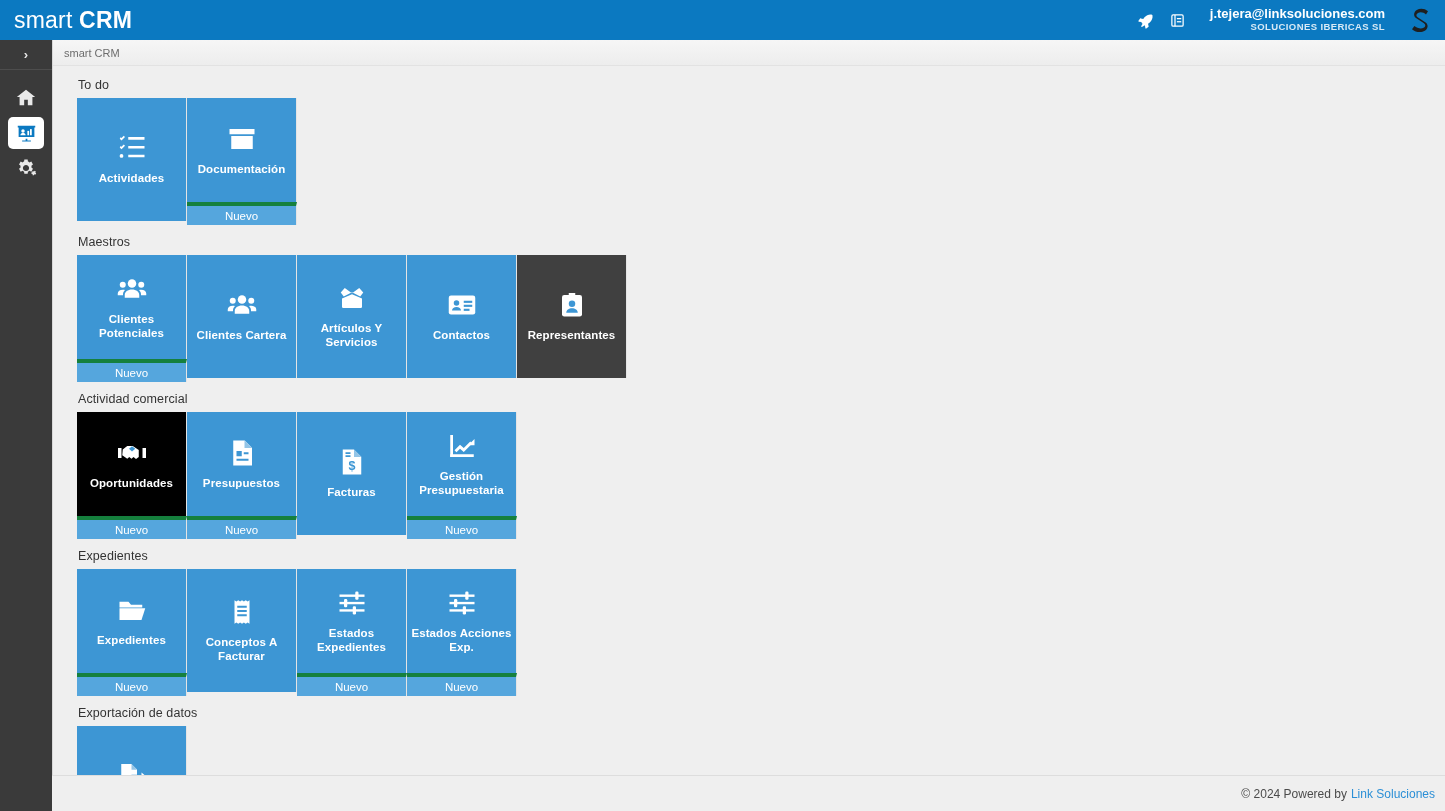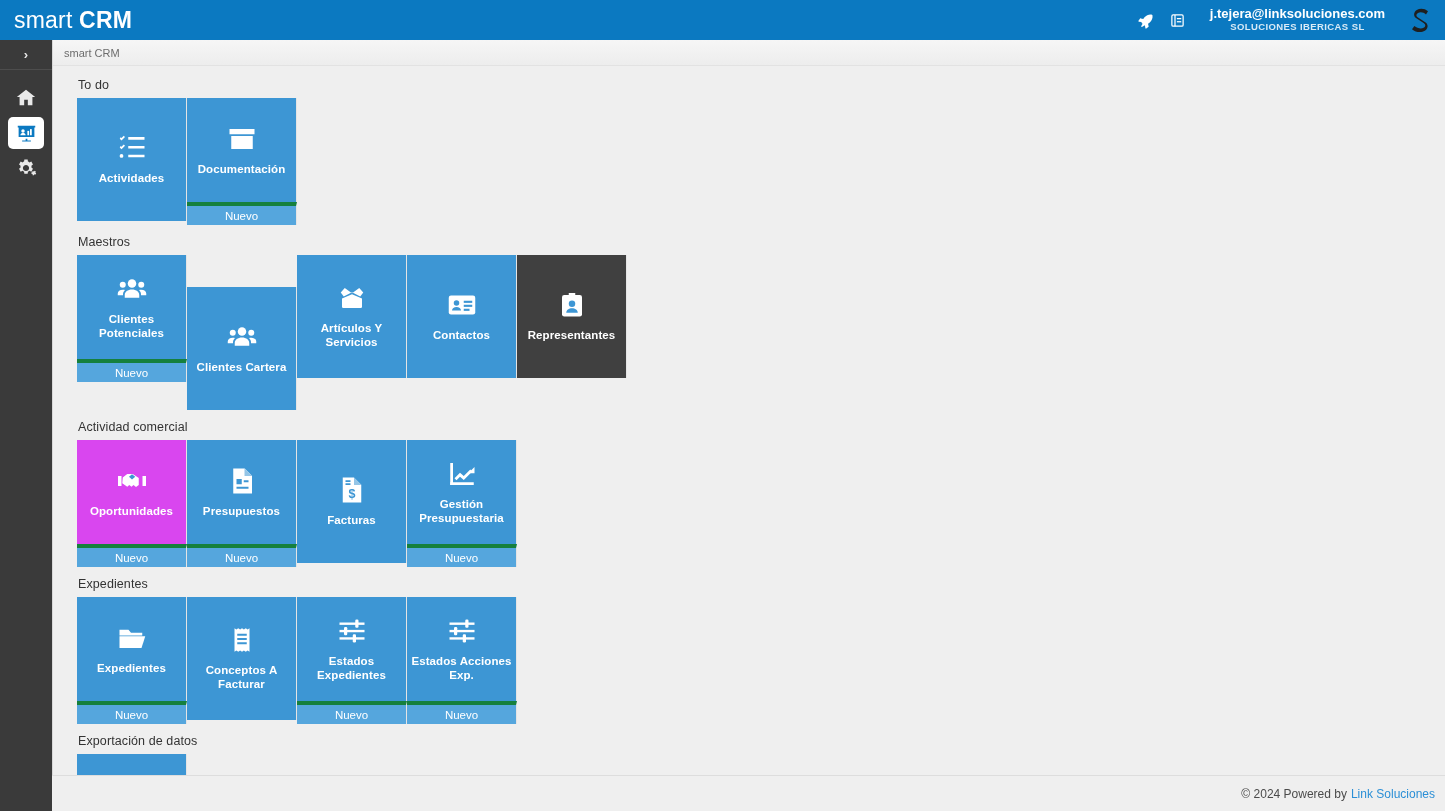--- a/index.html
+++ b/index.html
@@ -25,21 +25,21 @@
   #brand .b-strong { font-weight: bold; }
   #topbar-right {
     margin-left: auto; display: flex; align-items: center; height: 40px;
     padding-right: 0;
   }
   .tb-icon {
     width: 32px; height: 40px; display: flex; align-items: center; justify-content: center;
     color: #ffffff; cursor: pointer;
   }
   #user-block {
-    display: flex; flex-direction: column; align-items: center;
+    display: flex; flex-direction: column; align-items: flex-end;
     padding: 0 10px 0 16px; line-height: 1.15; cursor: pointer;
   }
   #user-email { color:#ffffff; font-size: 13px; font-weight: bold; }
   #user-company { color:#d8eaf6; font-size: 9.5px; letter-spacing: .4px; font-weight: bold; }
   #corp-logo {
     width: 50px; height: 40px; display:flex; align-items:center; justify-content:center;
     background:#0b79c1;
   }
 
   
@@ -247,21 +247,21 @@
                   <path d="M12 12.4c-3.4 0-5.8 1.9-5.8 4.4V19h11.6v-2.2c0-2.5-2.4-4.4-5.8-4.4z"></path>
                   <path d="M4.6 12.6c-2.3 0-4 1.3-4 3V17h4.2v-.7c0-1.4.6-2.6 1.6-3.5-.5-.1-1.1-.2-1.8-.2z"></path>
                   <path d="M19.4 12.6c-.7 0-1.3.1-1.8.2 1 .9 1.6 2.1 1.6 3.5v.7h4.2v-1.4c0-1.7-1.7-3-4-3z"></path>
                 </svg>
               </div>
               <div class="tile-label">Clientes Potenciales</div>
             </div>
             <div class="tile-new" style="background: rgb(85, 166, 221);">Nuevo</div>
           </div>
           <div class="tile-outer">
-            <div class="tile tall" style="background: rgb(61, 150, 212); margin-top: 32px;">
+            <div class="tile tall" style="background: rgb(61, 150, 212);">
               <div class="tile-icon">
                 <svg width="30" height="30" viewBox="0 0 24 24">
                   <circle cx="12" cy="7.6" r="3.4"></circle>
                   <circle cx="4.6" cy="8.6" r="2.4"></circle>
                   <circle cx="19.4" cy="8.6" r="2.4"></circle>
                   <path d="M12 12.4c-3.4 0-5.8 1.9-5.8 4.4V19h11.6v-2.2c0-2.5-2.4-4.4-5.8-4.4z"></path>
                   <path d="M4.6 12.6c-2.3 0-4 1.3-4 3V17h4.2v-.7c0-1.4.6-2.6 1.6-3.5-.5-.1-1.1-.2-1.8-.2z"></path>
                   <path d="M19.4 12.6c-.7 0-1.3.1-1.8.2 1 .9 1.6 2.1 1.6 3.5v.7h4.2v-1.4c0-1.7-1.7-3-4-3z"></path>
                 </svg>
               </div>
@@ -306,21 +306,21 @@
               </div>
               <div class="tile-label">Representantes</div>
             </div>
           </div>
         </div>
       </div>
       <div class="section">
         <div class="section-title">Actividad comercial</div>
         <div class="tile-row">
           <div class="tile-outer">
-            <div class="tile" style="background: #d946ef;">
+            <div class="tile" style="background: #000000;">
               <div class="tile-icon">
                 <svg width="30" height="30" viewBox="0 0 24 24">
                   <rect x="0.8" y="8" width="2.8" height="8"></rect>
                   <rect x="20.4" y="8" width="2.8" height="8"></rect>
                   <path d="M4.6 9.2 8.2 6.4h4.4l4.8 3.2v5.6l-2.2 1.6-2-1.6-1.6 1.4-1.8-1.4-1.6 1.4-4-2.8z"></path>
                   <path d="M9.6 8.6 12 6.6l2.6 2-2.6 2.2z" fill="#3d96d4"></path>
                 </svg>
               </div>
               <div class="tile-label">Oportunidades</div>
             </div>

